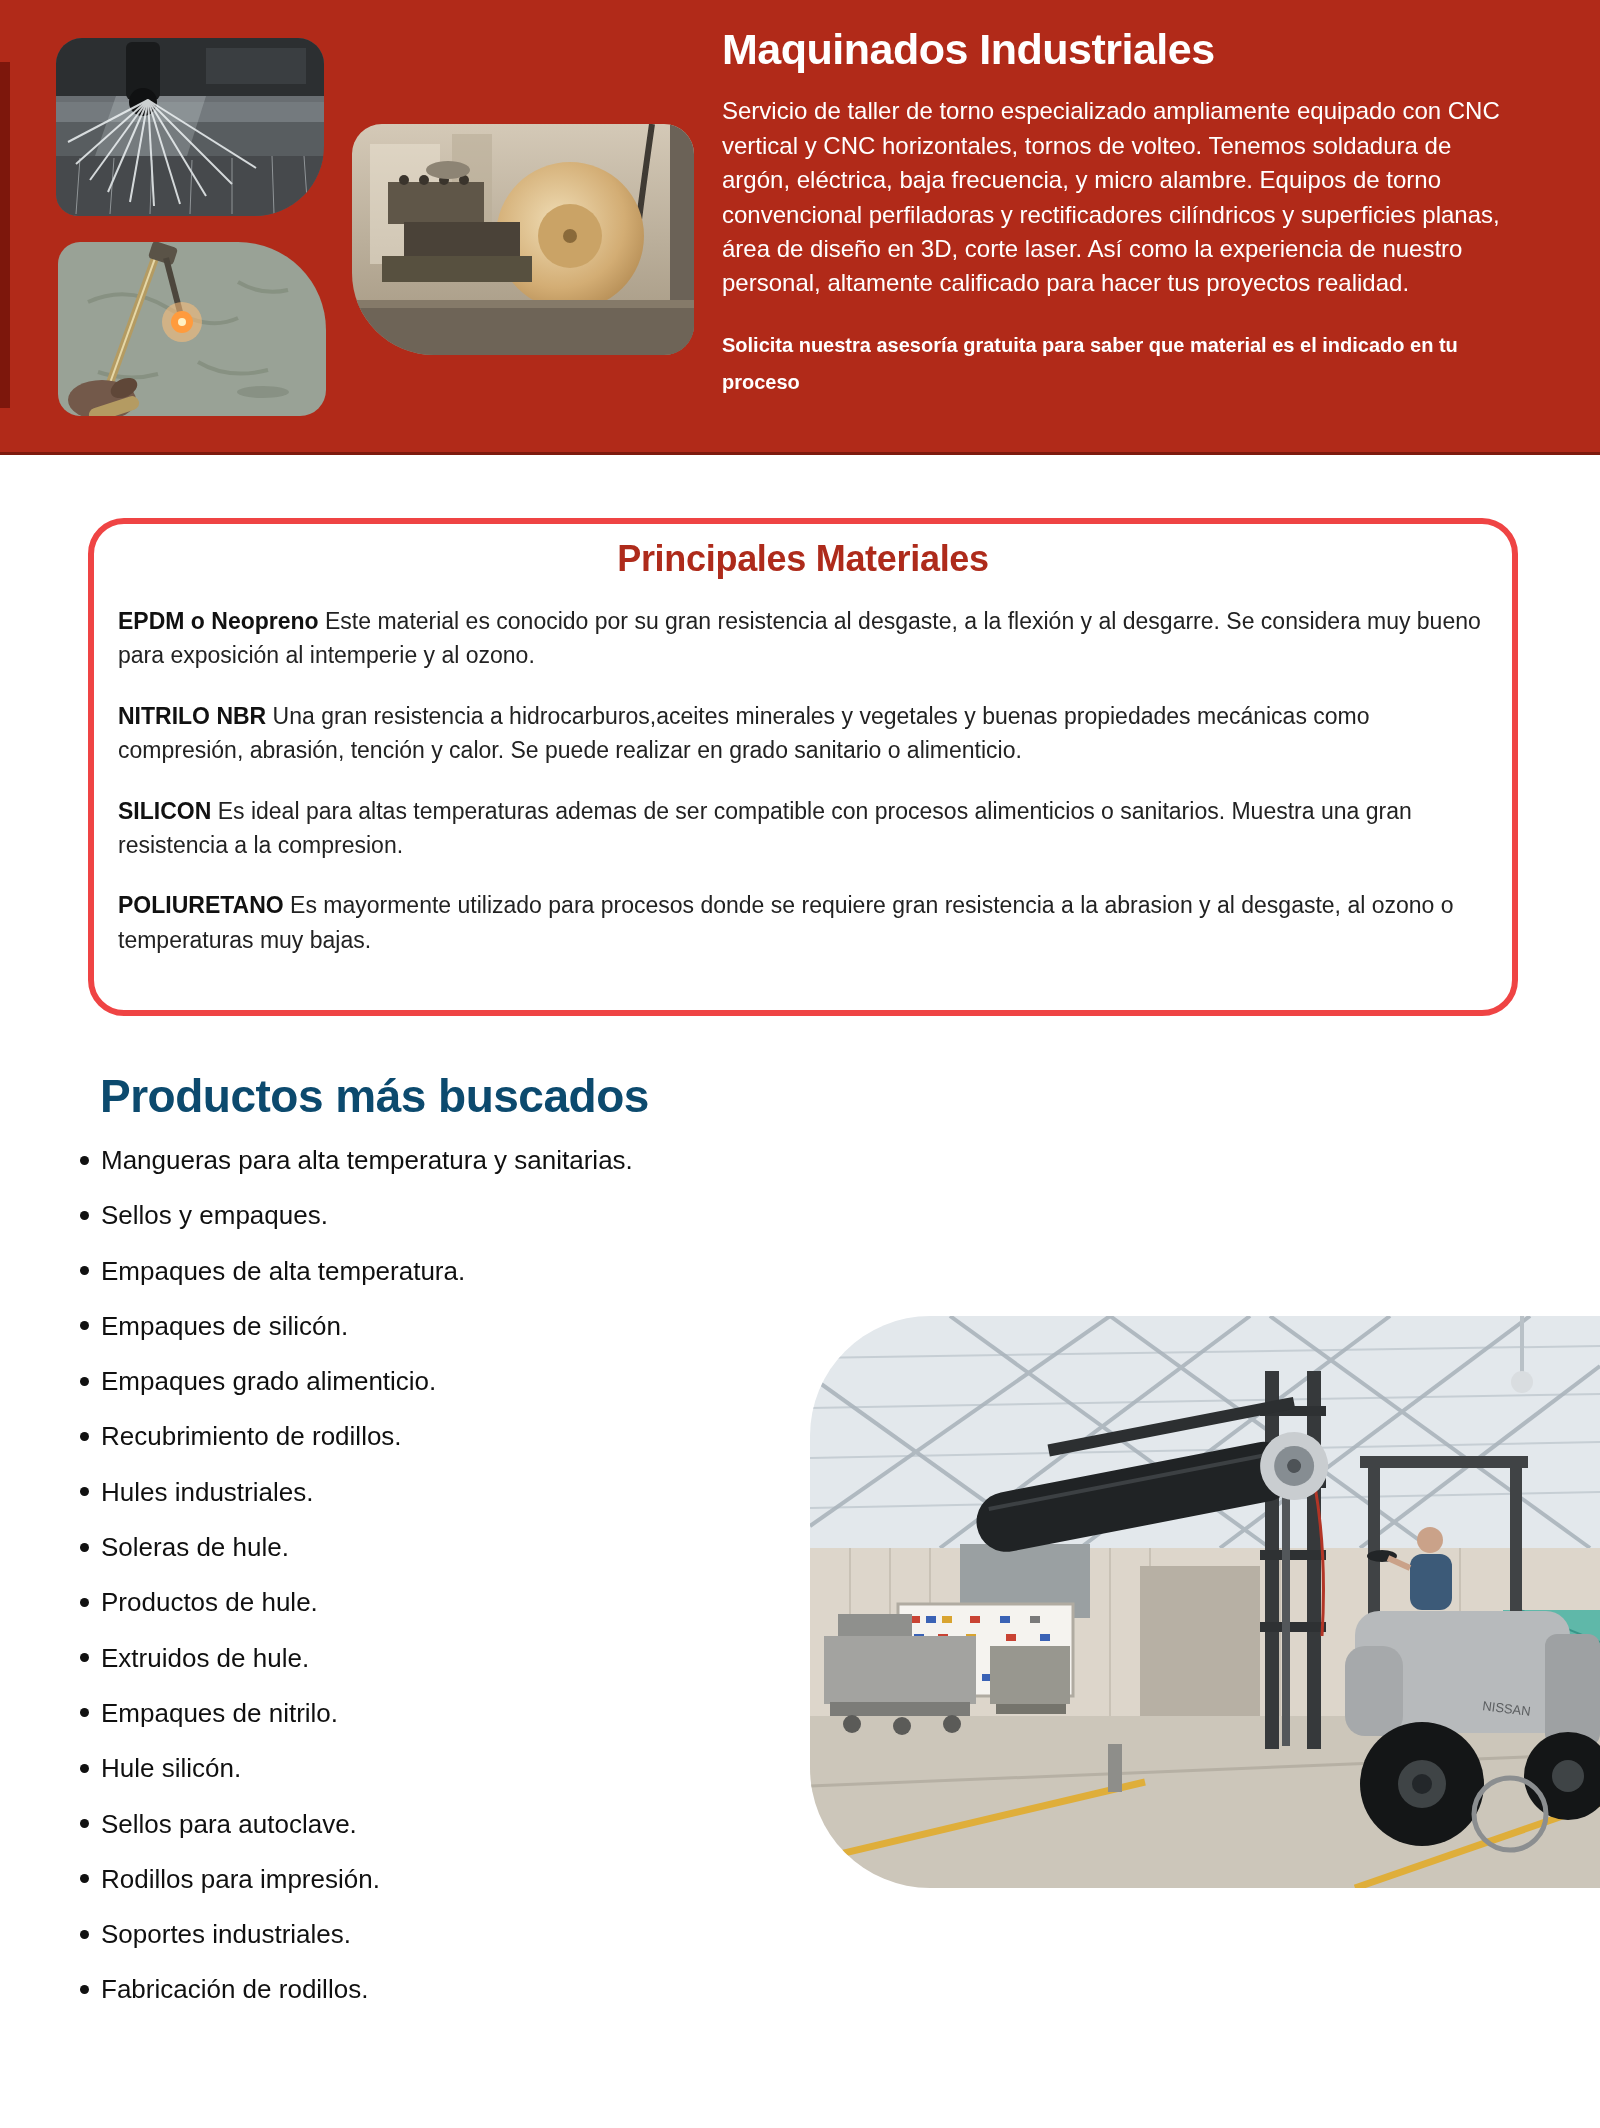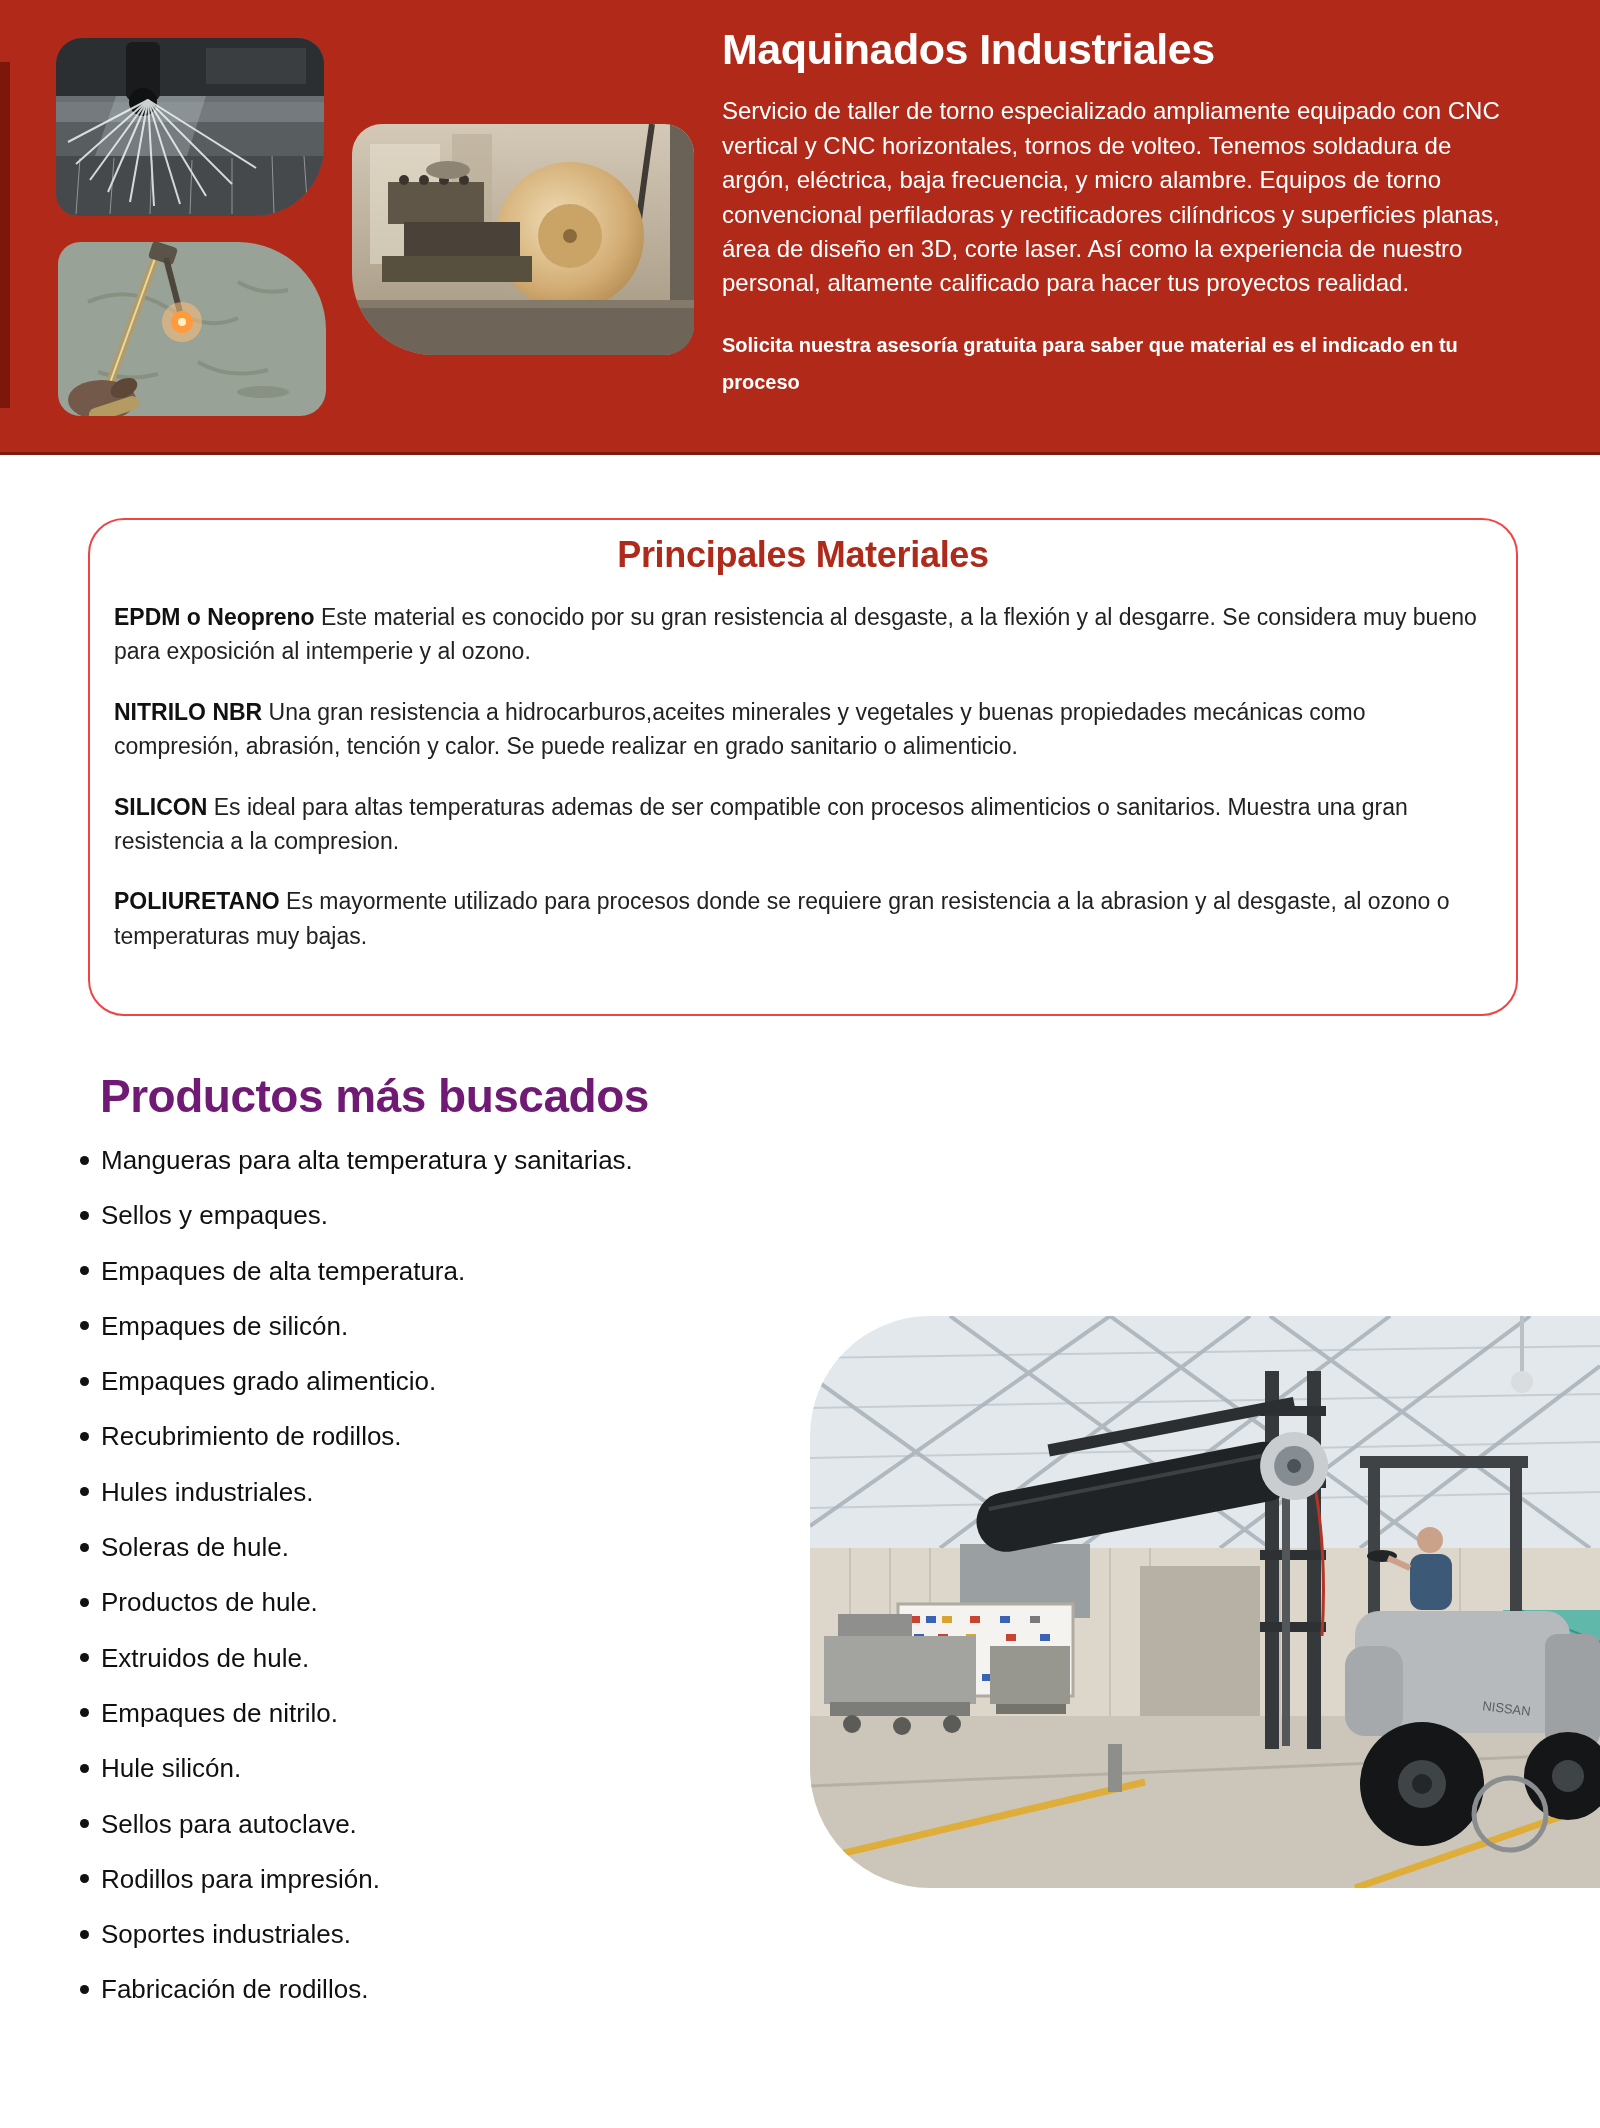--- a/index.html
+++ b/index.html
@@ -16,31 +16,31 @@
   .photo-torch{left:58px;top:242px;width:268px;height:174px;border-radius:22px 88px 26px 22px;}
   .photo-lathe{left:352px;top:124px;width:342px;height:231px;border-radius:30px 30px 30px 82px;}
   .banner-text{position:absolute;left:722px;top:26px;width:800px;color:#ffffff;}
   .banner-text h1{margin:0;font-size:43px;line-height:1.1;font-weight:800;
                   letter-spacing:-0.5px;}
   .banner-text .body{margin:21px 0 0;font-size:24px;line-height:34.4px;font-weight:400;}
   .banner-text .cta{margin:26px 0 0;font-size:20px;line-height:37px;font-weight:700;}
 
   
   .materials{position:absolute;left:88px;top:518px;width:1430px;height:498px;box-sizing:border-box;
-             border:2px solid #ef4444;border-radius:36px;background:#fff;}
+             border:6px solid #ef4444;border-radius:36px;background:#fff;}
   .materials h2{margin:14px 0 0;text-align:center;font-size:36px;font-weight:800;color:#ae2b1b;
                 letter-spacing:-0.3px;}
   .materials .mats{padding:0 24px;}
   .materials p{margin:26px 0 0;font-size:23px;line-height:34.4px;color:#222222;}
   .materials p:first-child{margin-top:24px;}
   .materials b{color:#111111;}
 
   
   .products-title{position:absolute;left:100px;top:1069px;margin:0;font-size:46px;font-weight:800;
-                  color:#701a75;letter-spacing:-0.5px;}
+                  color:#0c4a6e;letter-spacing:-0.5px;}
   .products-list{position:absolute;left:80px;top:1147px;margin:0;padding:0;list-style:none;}
   .products-list li{display:flex;align-items:flex-start;margin:0 0 29.3px;height:26px;}
   .products-list .dot{width:9px;height:9px;border-radius:50%;background:#111;margin:8.5px 12px 0 0;
                       flex:0 0 9px;}
   .products-list .ptxt{font-size:26px;line-height:26px;color:#101010;white-space:nowrap;}
 
   
   .photo-forklift{position:absolute;left:810px;top:1316px;width:790px;height:572px;
                   border-radius:120px 0 0 120px;overflow:hidden;}
   .photo-forklift svg{display:block;width:100%;height:100%;}

